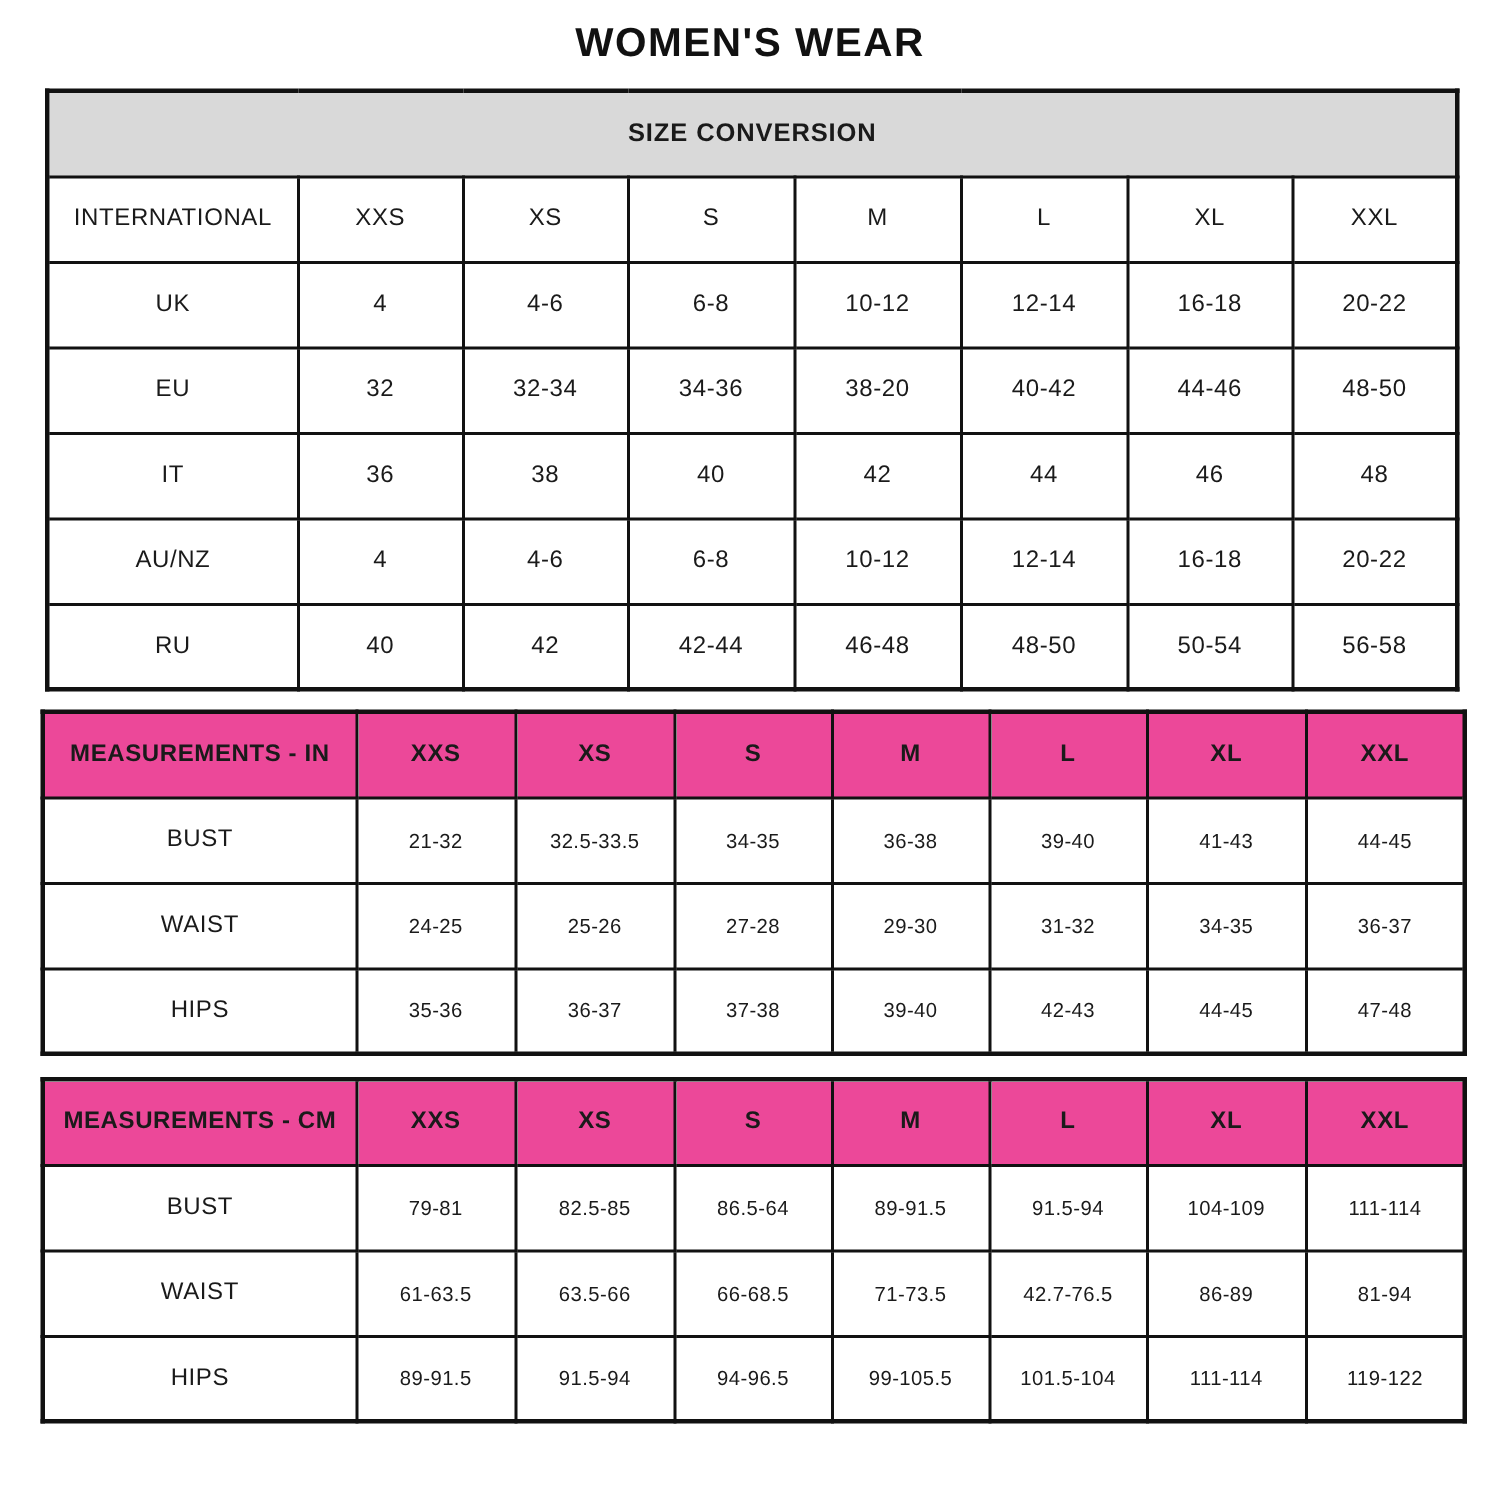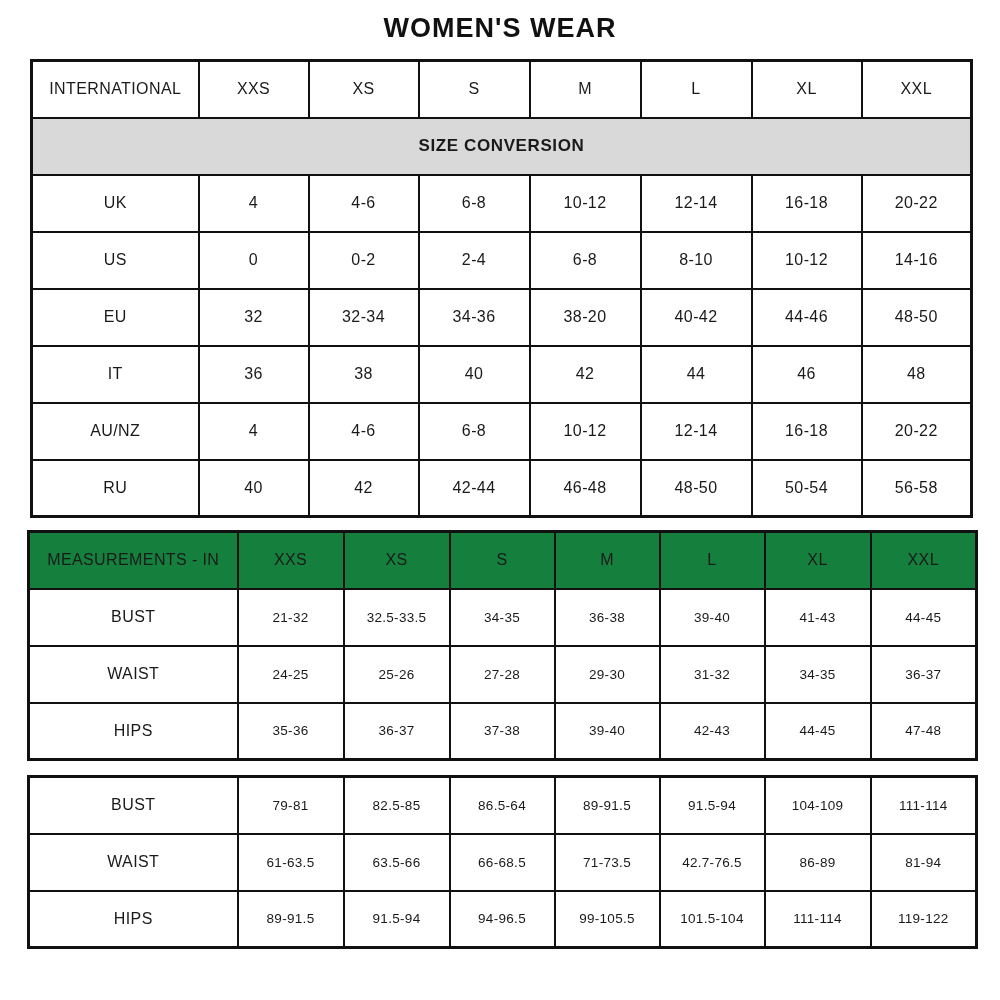--- a/index.html
+++ b/index.html
@@ -50,22 +50,22 @@
   }
   .t-conv tr { height: 57px; }
   .t-conv td { font-size: 16px; letter-spacing: 0.4px; }
 
   
   .t-meas {
     margin: 12px 0 0 27px;
     width: 948px;
   }
   .t-meas th {
-    background: #15803d;
-    font-weight: 400;
+    background: #ec4899;
+    font-weight: 700;
     font-size: 16px;
     letter-spacing: 0.4px;
     height: 55px;
   }
   .t-meas tr { height: 57px; }
   .t-meas td.row-label { font-size: 16px; letter-spacing: 0.4px; margin-left: 19px; }
   .t-meas td.val { font-size: 13.5px; letter-spacing: 0.3px; }
   .t-cm { margin-top: 14px; }
 </style>
 </head>
@@ -81,51 +81,41 @@
         <col style="width:110px">
         <col style="width:110px">
         <col style="width:111px">
       <col style="width:111px">
         <col style="width:111px">
         <col style="width:110px">
         <col style="width:110px">
     </colgroup>
     <tbody>
         <tr>
+      <th class="banner" colspan="8">SIZE CONVERSION</th>
+    </tr>
+    <tr>
       <td>INTERNATIONAL</td>
       <td>XXS</td>
       <td>XS</td>
       <td>S</td>
       <td>M</td>
       <td>L</td>
       <td>XL</td>
       <td>XXL</td>
     </tr>
     <tr>
-      <th class="banner" colspan="8">SIZE CONVERSION</th>
-    </tr>
-    <tr>
       <td>UK</td>
       <td>4</td>
       <td>4-6</td>
       <td>6-8</td>
       <td>10-12</td>
       <td>12-14</td>
       <td>16-18</td>
       <td>20-22</td>
-    </tr>
-    <tr>
-      <td>US</td>
-      <td>0</td>
-      <td>0-2</td>
-      <td>2-4</td>
-      <td>6-8</td>
-      <td>8-10</td>
-      <td>10-12</td>
-      <td>14-16</td>
     </tr>
     <tr>
       <td>EU</td>
       <td>32</td>
       <td>32-34</td>
       <td>34-36</td>
       <td>38-20</td>
       <td>40-42</td>
       <td>44-46</td>
       <td>48-50</td>
@@ -223,20 +213,30 @@
       <col style="width:209px">
         <col style="width:106px">
         <col style="width:106px">
         <col style="width:105px">
       <col style="width:105px">
         <col style="width:105px">
         <col style="width:106px">
         <col style="width:106px">
     </colgroup>
     <tbody>
+        <tr>
+      <th>MEASUREMENTS - CM</th>
+      <th>XXS</th>
+      <th>XS</th>
+      <th>S</th>
+      <th>M</th>
+      <th>L</th>
+      <th>XL</th>
+      <th>XXL</th>
+    </tr>
     <tr>
       <td class="row-label">BUST</td>
       <td class="val">79-81</td>
       <td class="val">82.5-85</td>
       <td class="val">86.5-64</td>
       <td class="val">89-91.5</td>
       <td class="val">91.5-94</td>
       <td class="val">104-109</td>
       <td class="val">111-114</td>
     </tr>

